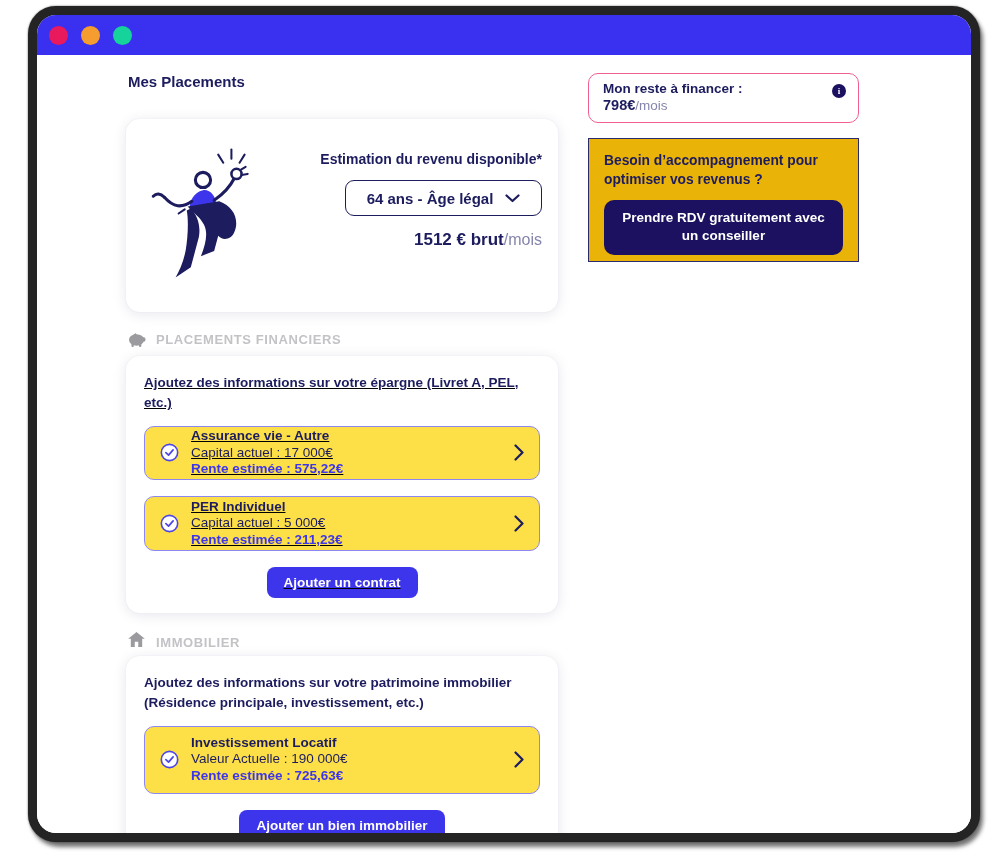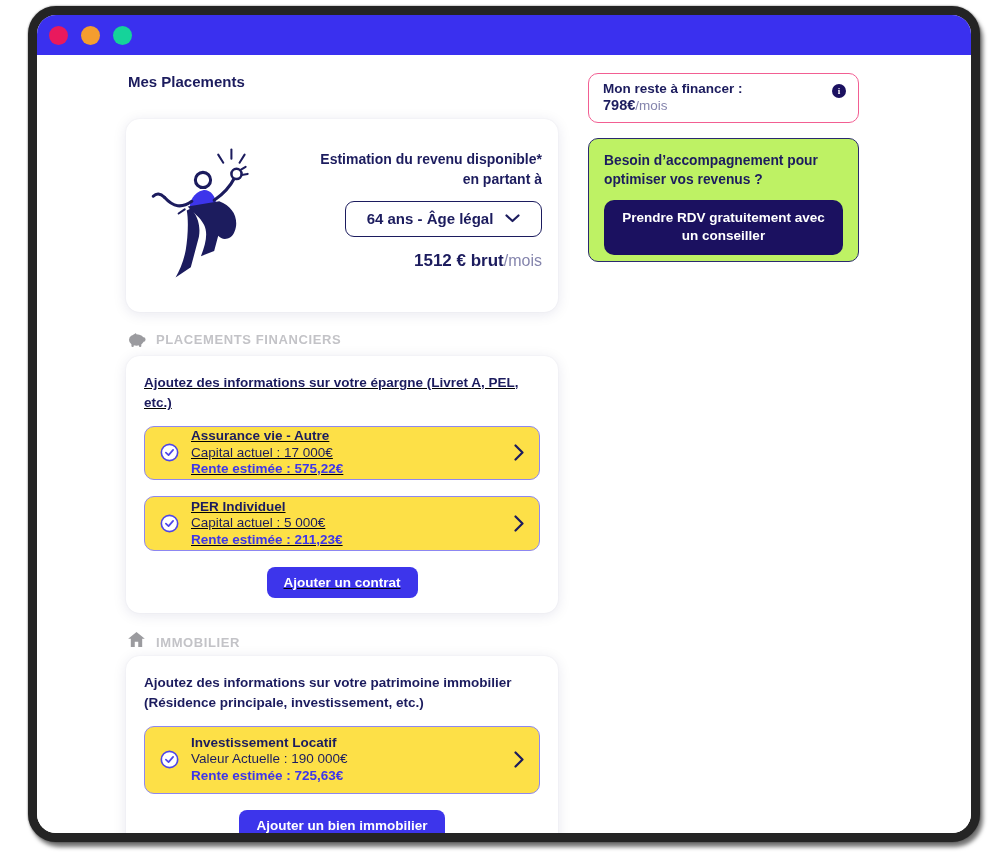--- a/index.html
+++ b/index.html
@@ -50,21 +50,21 @@
   .pink-amount { font-size:14.5px; font-weight:700; color:var(--navy,#1c1c5e); margin-top:1px; }
   .pink-suffix { font-size:13.5px; font-weight:400; color:var(--muted,#8585ad); }
   .info-icon {
     position:absolute; top:10px; right:12px; width:14px; height:14px; border-radius:50%;
     background:var(--dark_button,#1b1160); color:#fff; font-size:9px; font-weight:700;
     display:flex; align-items:center; justify-content:center; font-family:"Liberation Serif",serif;
     cursor:pointer;
   }
   .acc-card {
     position:absolute; left:551px; top:83px; width:271px; height:124px;
-    border:1.3px solid #2a2a6e; border-radius:10px; padding:13px 15px; background:#bef264;
+    border:1.3px solid #2a2a6e; border-radius:0; padding:13px 15px; background:#eab308;
   }
   .acc-title { font-size:13.8px; font-weight:700; color:var(--navy,#1c1c5e); line-height:1.35; }
   .rdv-button {
     margin-top:11px; width:100%; background:var(--dark_button,#1b1160); color:#fff;
     border:none; border-radius:10px; padding:9px 12px; font-size:13.5px; font-weight:700;
     line-height:1.35; font-family:inherit; cursor:pointer;
   }
 
   
   .section-head { position:absolute; left:89px; display:flex; align-items:center; gap:9px; }
@@ -125,21 +125,20 @@
           <path d="M75,54 C85,47 91,40 95,32"></path>
         </g>
         <path d="M40,67 L46,63" stroke="#1c1c5e" stroke-width="2" stroke-linecap="round"></path>
         <circle cx="97" cy="28" r="5" fill="#fff" stroke="#1c1c5e" stroke-width="2.5"></circle>
         <path d="M101,24 L106,21 M102,29 L108,28" stroke="#1c1c5e" stroke-width="2" stroke-linecap="round"></path>
         <path d="M49,60 L80,55 C94,60 100,73 95,85 C92,93 83,94 79,89 L75,104 L62,109 C67,96 69,86 65,78 C61,70 54,66 49,60 Z" fill="#1c1c5e"></path>
         <path d="M52,62 C58,68 62,78 60,90 L52,120 L37,130 C41,123 45,114 47,103 C49,91 50,74 48,64 Z" fill="#1c1c5e"></path>
       </svg>
       <div class="est-right">
         <div class="est-line">Estimation du revenu disponible*</div>
-        <div class="est-line">en partant à</div>
         <div>
           <div class="age-select">
             <span>64 ans - Âge légal</span>
             <svg width="15" height="9" viewBox="0 0 15 9">
               <path d="M1.5 1.5 L7.5 7 L13.5 1.5" fill="none" stroke="#1c1c5e" stroke-width="2.2" stroke-linecap="round" stroke-linejoin="round"></path>
             </svg>
           </div>
         </div>
         <div class="amount-line">
           <span>1512 € brut</span><span class="amount-suffix">/mois</span>

